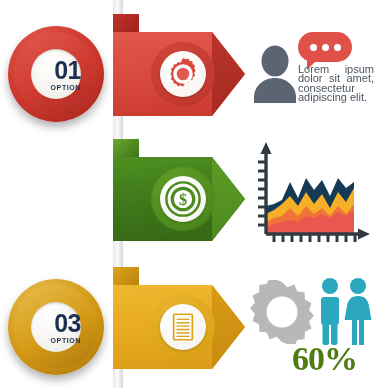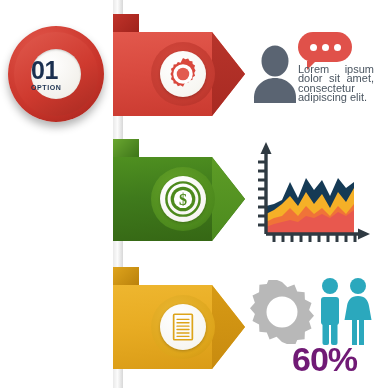--- a/index.html
+++ b/index.html
@@ -26,21 +26,21 @@
     position:absolute; inset:0; border-radius:50%;
     box-shadow:0 5px 9px rgba(0,0,0,.30);
   }
   .badge .ring-inner{
     position:absolute; inset:6px; border-radius:50%;
   }
   .badge .disc{
     position:absolute; inset:23px; border-radius:50%;
     background:radial-gradient(circle at 38% 30%, #ffffff 0%, #f3f1ec 70%, #e6e3db 100%);
     box-shadow:inset 0 1px 2px rgba(0,0,0,.18);
-    display:flex; flex-direction:column; align-items:flex-start; justify-content:center;
+    display:flex; flex-direction:column; align-items:flex-end; justify-content:center;
   }
   .badge .num{
     font-size:25px; font-weight:bold; color:#1b3050; line-height:1;
     letter-spacing:-0.5px; font-family:"Liberation Sans", sans-serif;
   }
   .badge .opt{
     font-size:7px; font-weight:bold; color:#1b3050; letter-spacing:.6px;
     margin-top:1px;
   }
   #badge-1 { top:26px; }
@@ -117,23 +117,23 @@
     text-align:justify; font-family:Liberation Sans, sans-serif;
   }
 
   .chart-block{ position:absolute; left:252px; top:134px; width:122px; height:118px; }
 
   .stat-block{ position:absolute; left:250px; top:280px; width:124px; height:104px; }
   .gear-big{ position:absolute; left:0px; top:0px; width:64px; height:64px; }
   .people{ position:absolute; left:66px; top:-4px; width:58px; height:70px; }
   .pct{
     position:absolute; left:42px; top:62px; width:82px;
-    font-size:34px; font-weight:bold; color:#701a75; line-height:1;
+    font-size:34px; font-weight:bold; color:#4d7c0f; line-height:1;
     letter-spacing:-1px; text-align:left;
-    font-family:Liberation Sans, sans-serif;
+    font-family:Liberation Serif, serif;
   }
 </style>
 </head>
 <body>
 
 <div class="stage">
 
   <div class="ribbon-strip"></div>
 
   <div class="badge" id="badge-1">
@@ -178,20 +178,28 @@
         <svg width="38" height="38" viewBox="0 0 40 40">
           <circle cx="20" cy="20" r="17.5" fill="none" stroke="#4d8a1d" stroke-width="2.6"></circle>
           <circle cx="20" cy="20" r="13" fill="#4d8a1d"></circle>
           <circle cx="20" cy="20" r="9.6" fill="#ffffff"></circle>
           <text x="20" y="26.4" text-anchor="middle" font-family="'Liberation Serif',serif" font-size="17" font-weight="bold" fill="#4d8a1d">$</text>
         </svg>
       </div>
     </div>
   </div>
 
+  <div class="badge" id="badge-3">
+    <div class="ring"></div>
+    <div class="ring-inner"></div>
+    <div class="disc">
+      <div class="num">03</div>
+      <div class="opt">OPTION</div>
+    </div>
+  </div>
 
   <div class="banner" id="banner-3">
     <div class="tab">
         <div class="fold"></div>
       </div>
     <div class="body"></div>
     <div class="tip-shade"></div>
     <div class="icon-wrap">
       <div class="icon-halo"></div>
       <div class="icon-disc">

